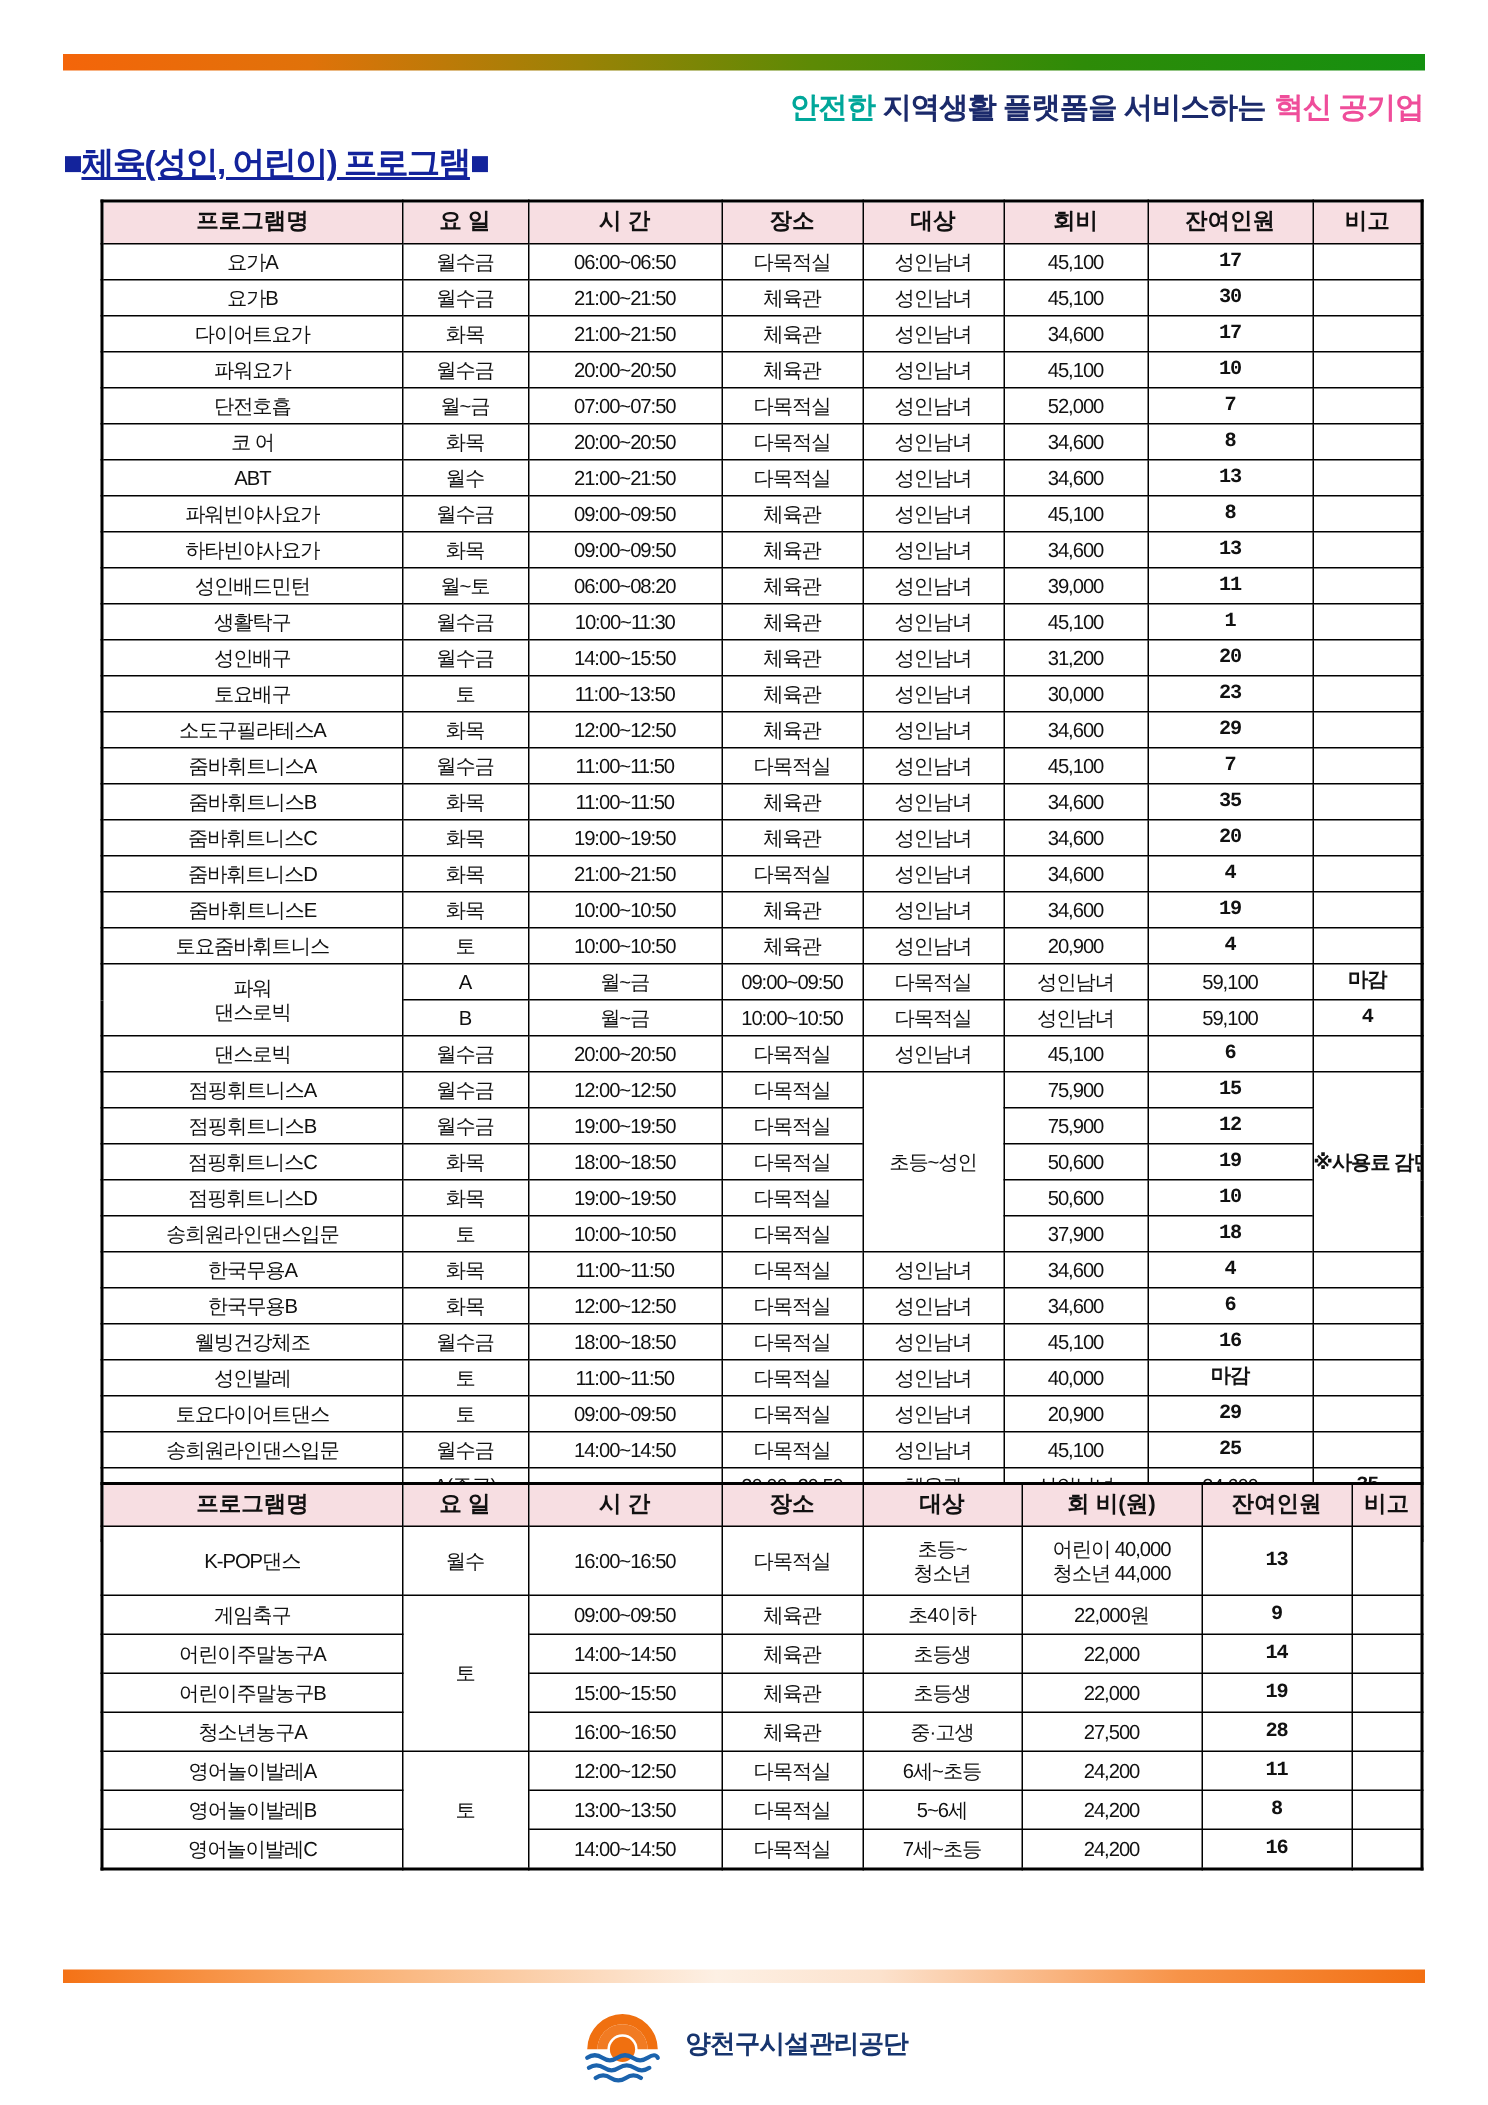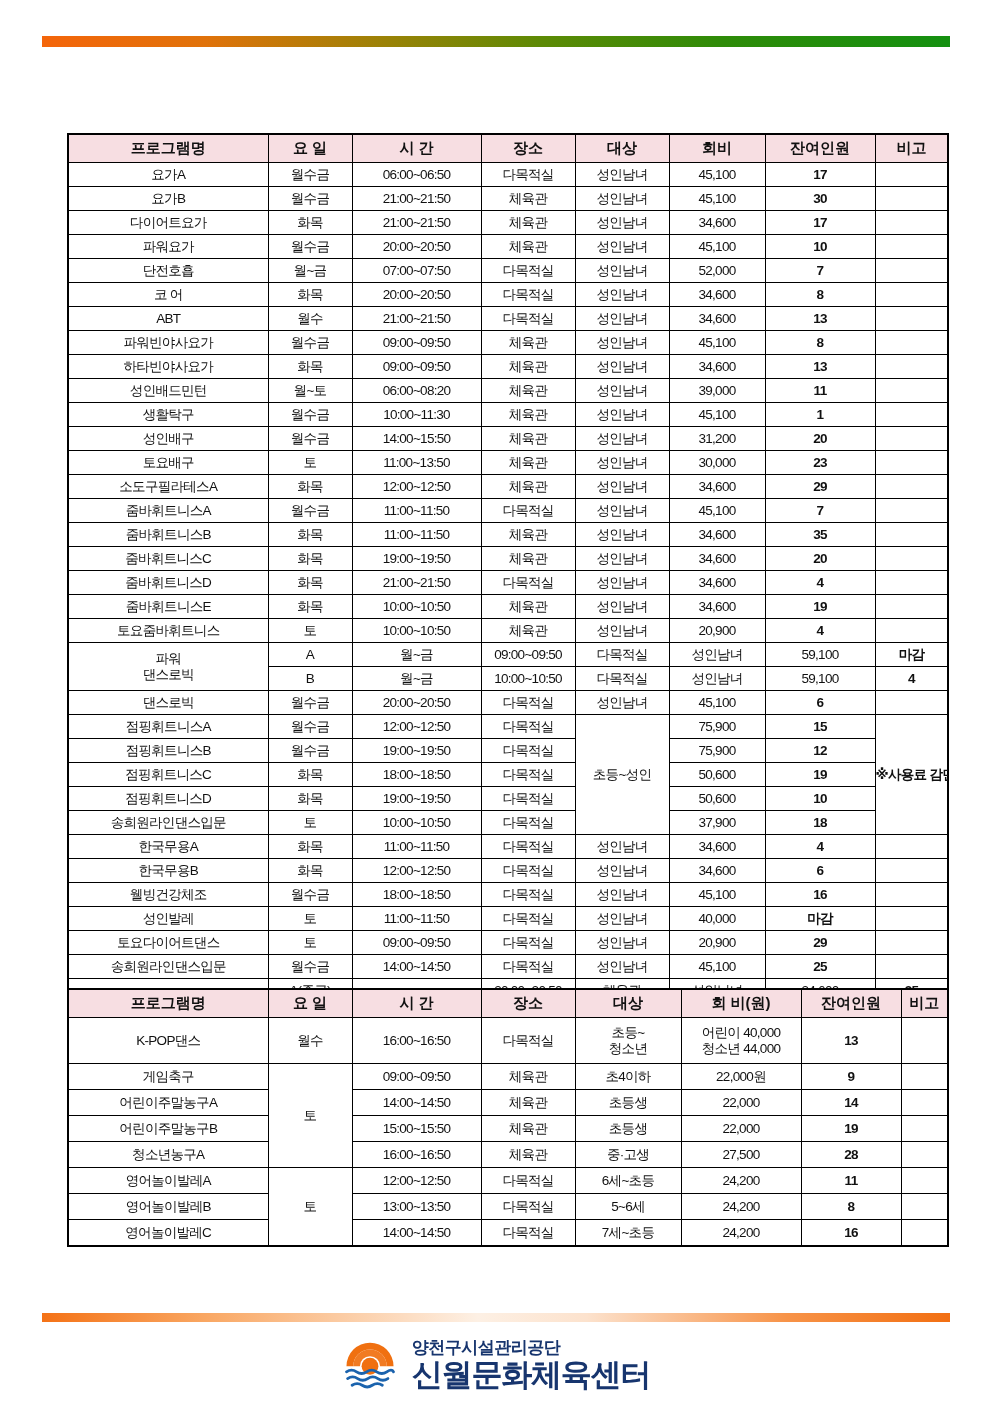--- a/index.html
+++ b/index.html
@@ -94,20 +94,21 @@
     letter-spacing: 0px;
     border: 1px solid #000;
   }
   table.sched {
     border: 2px solid #000;
   }
   .cell-remain {
     color: #d70000;
     font-weight: bold;
     font-size: 14px;
+    font-family: Liberation Mono, monospace;
   }
   .cell-note {
     color: #d70000;
     font-weight: bold;
     font-size: 9.5px;
     line-height: 1.35;
     white-space: normal;
     letter-spacing: -0.5px;
     padding: 2px 1px;
   }
@@ -176,21 +177,29 @@
     letter-spacing: -1.2px;
   }
 </style>
 </head>
 <body>
 
 <div class="page">
 
   <div class="top-bar"></div>
 
-
+  <div class="tagline">
+    <span class="tag-teal">안전한</span>
+    <span class="tag-navy">지역생활 플랫폼을 서비스하는</span>
+    <span class="tag-pink">혁신 공기업</span>
+  </div>
+
+  <div class="section-title">
+    <span>■</span><span class="tl">체육(성인, 어린이) 프로그램</span><span>■</span>
+  </div>
 
   <div class="tbl-wrap" id="table1-wrap">
     <table class="sched" id="table1">
       <colgroup>
         <col style="width:200px">
         <col style="width:84px">
         <col style="width:129px">
         <col style="width:94px">
         <col style="width:94px">
         <col style="width:96px">
@@ -677,17 +686,16 @@
     <svg class="logo-mark" viewBox="0 0 100 100">
       <path d="M8 54 A42 42 0 0 1 92 54 L80 54 A30 30 0 0 0 20 54 Z" fill="#f07010"></path>
       <path d="M20 54 A30 30 0 0 1 80 54 L68 54 A18 18 0 0 0 32 54 Z" fill="#f07010" opacity="0.92"></path>
       <circle cx="50" cy="54" r="15" fill="#f07010"></circle>
       <path d="M8 64 q9 -6 18 0 t18 0 t18 0 t18 0 t12 0" stroke="#1b63ad" stroke-width="5" fill="none" stroke-linecap="round"></path>
       <path d="M10 76 q9 -6 18 0 t18 0 t18 0 t18 0" stroke="#1b63ad" stroke-width="5" fill="none" stroke-linecap="round"></path>
       <path d="M18 88 q9 -6 18 0 t18 0 t18 0" stroke="#1b63ad" stroke-width="5" fill="none" stroke-linecap="round"></path>
     </svg>
     <div class="logo-text">
       <div class="logo-org">양천구시설관리공단</div>
-      <div class="logo-name">신월문화체육센터</div>
     </div>
   </div>
 
 </div>
 
 </body></html>

